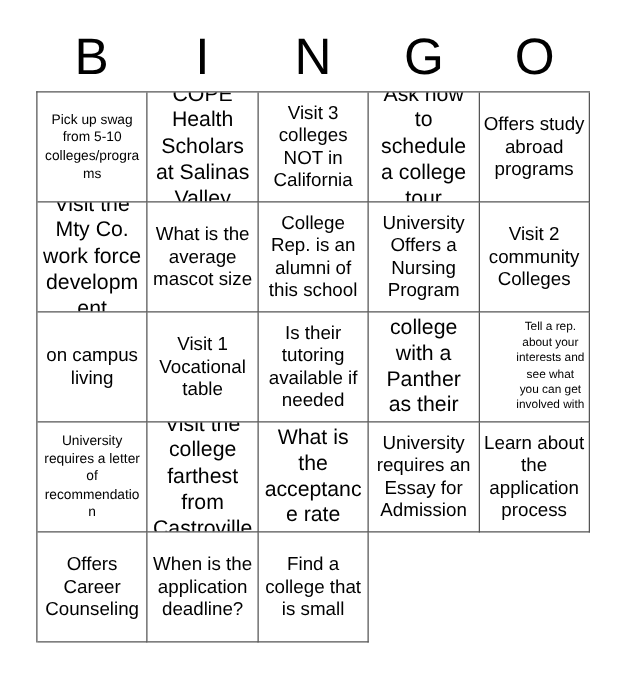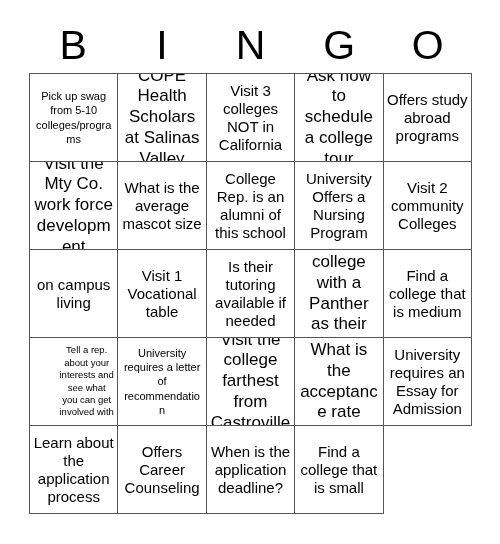--- a/index.html
+++ b/index.html
@@ -127,23 +127,20 @@
       </div>
       <div class="cell fs-l">
         <span class="cell-text">Visit 1 Vocational table</span>
       </div>
       <div class="cell fs-l">
         <span class="cell-text">Is their tutoring available if needed</span>
       </div>
       <div class="cell fs-m">
         <span class="cell-text">Visit the college with a Panther as their mascot</span>
       </div>
-      <div class="cell fs-l">
-        <span class="cell-text">Find a college that is medium</span>
-      </div>
       <div class="cell fs-xs">
         <span class="cell-text">Tell a rep. about your interests and see what you can get involved with</span>
       </div>
       <div class="cell fs-s">
         <span class="cell-text">University requires a letter of recommendation</span>
       </div>
       <div class="cell fs-m">
         <span class="cell-text">Visit the college farthest from Castroville</span>
       </div>
       <div class="cell fs-m">

